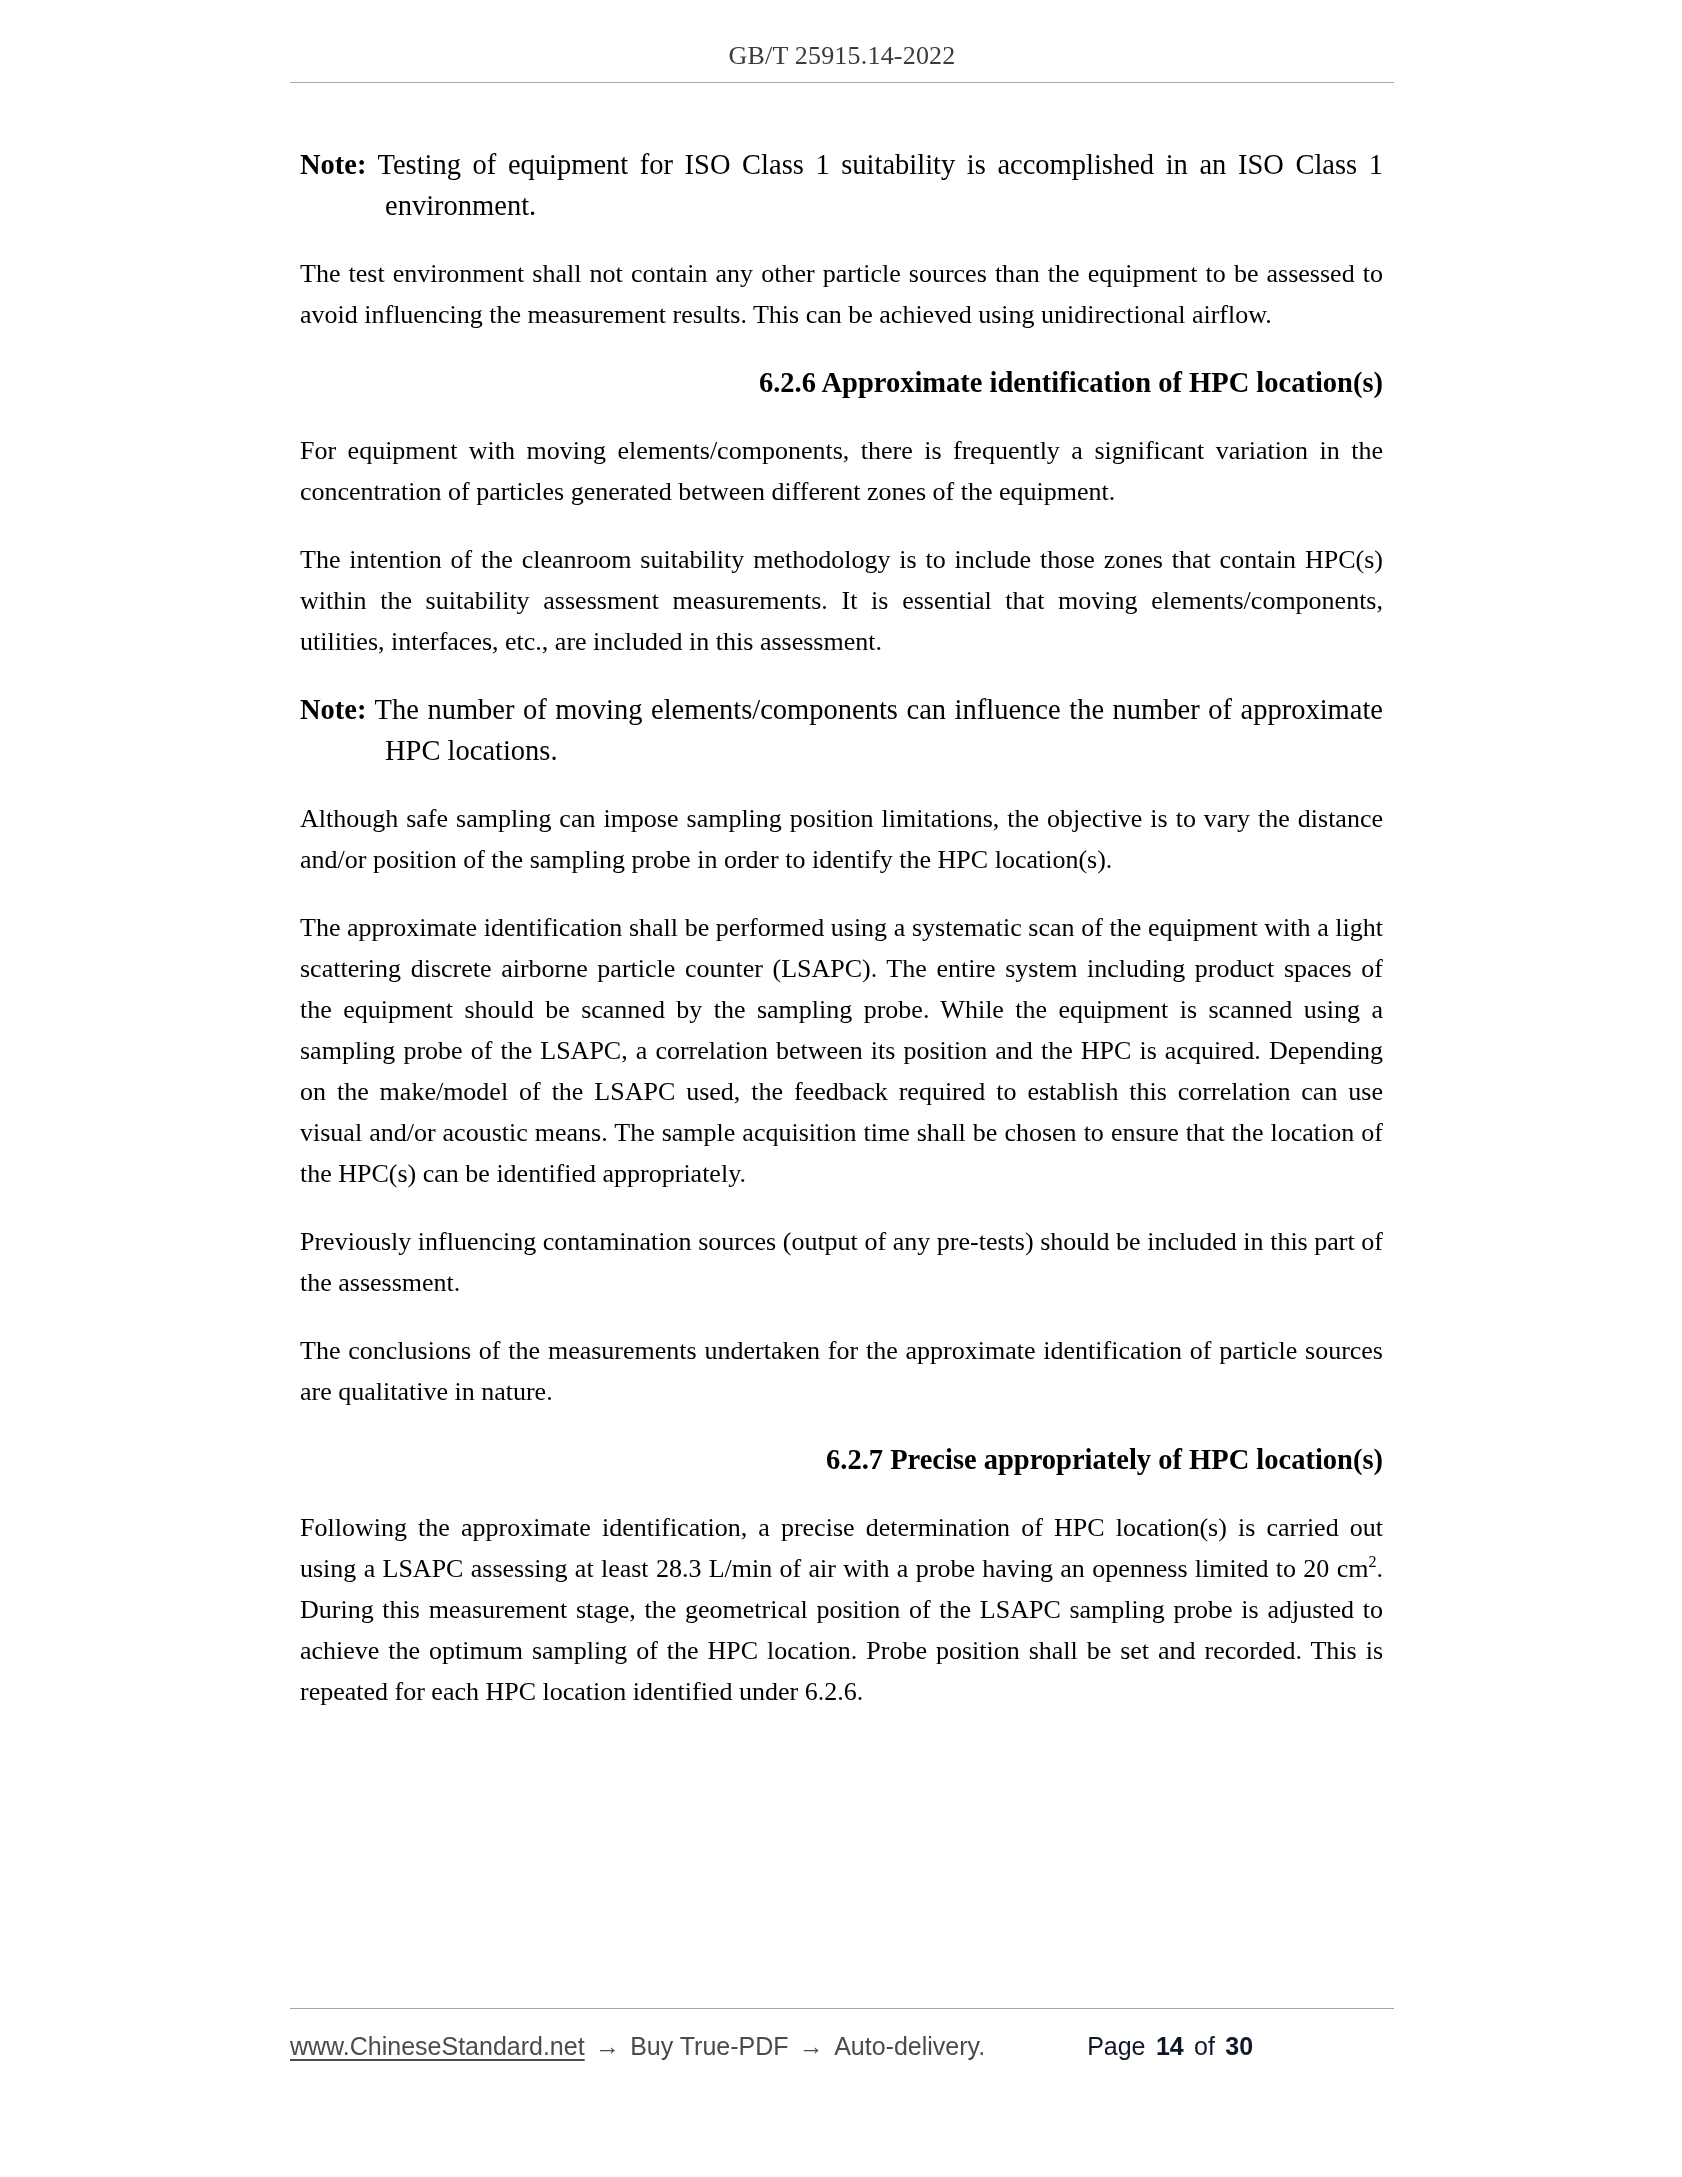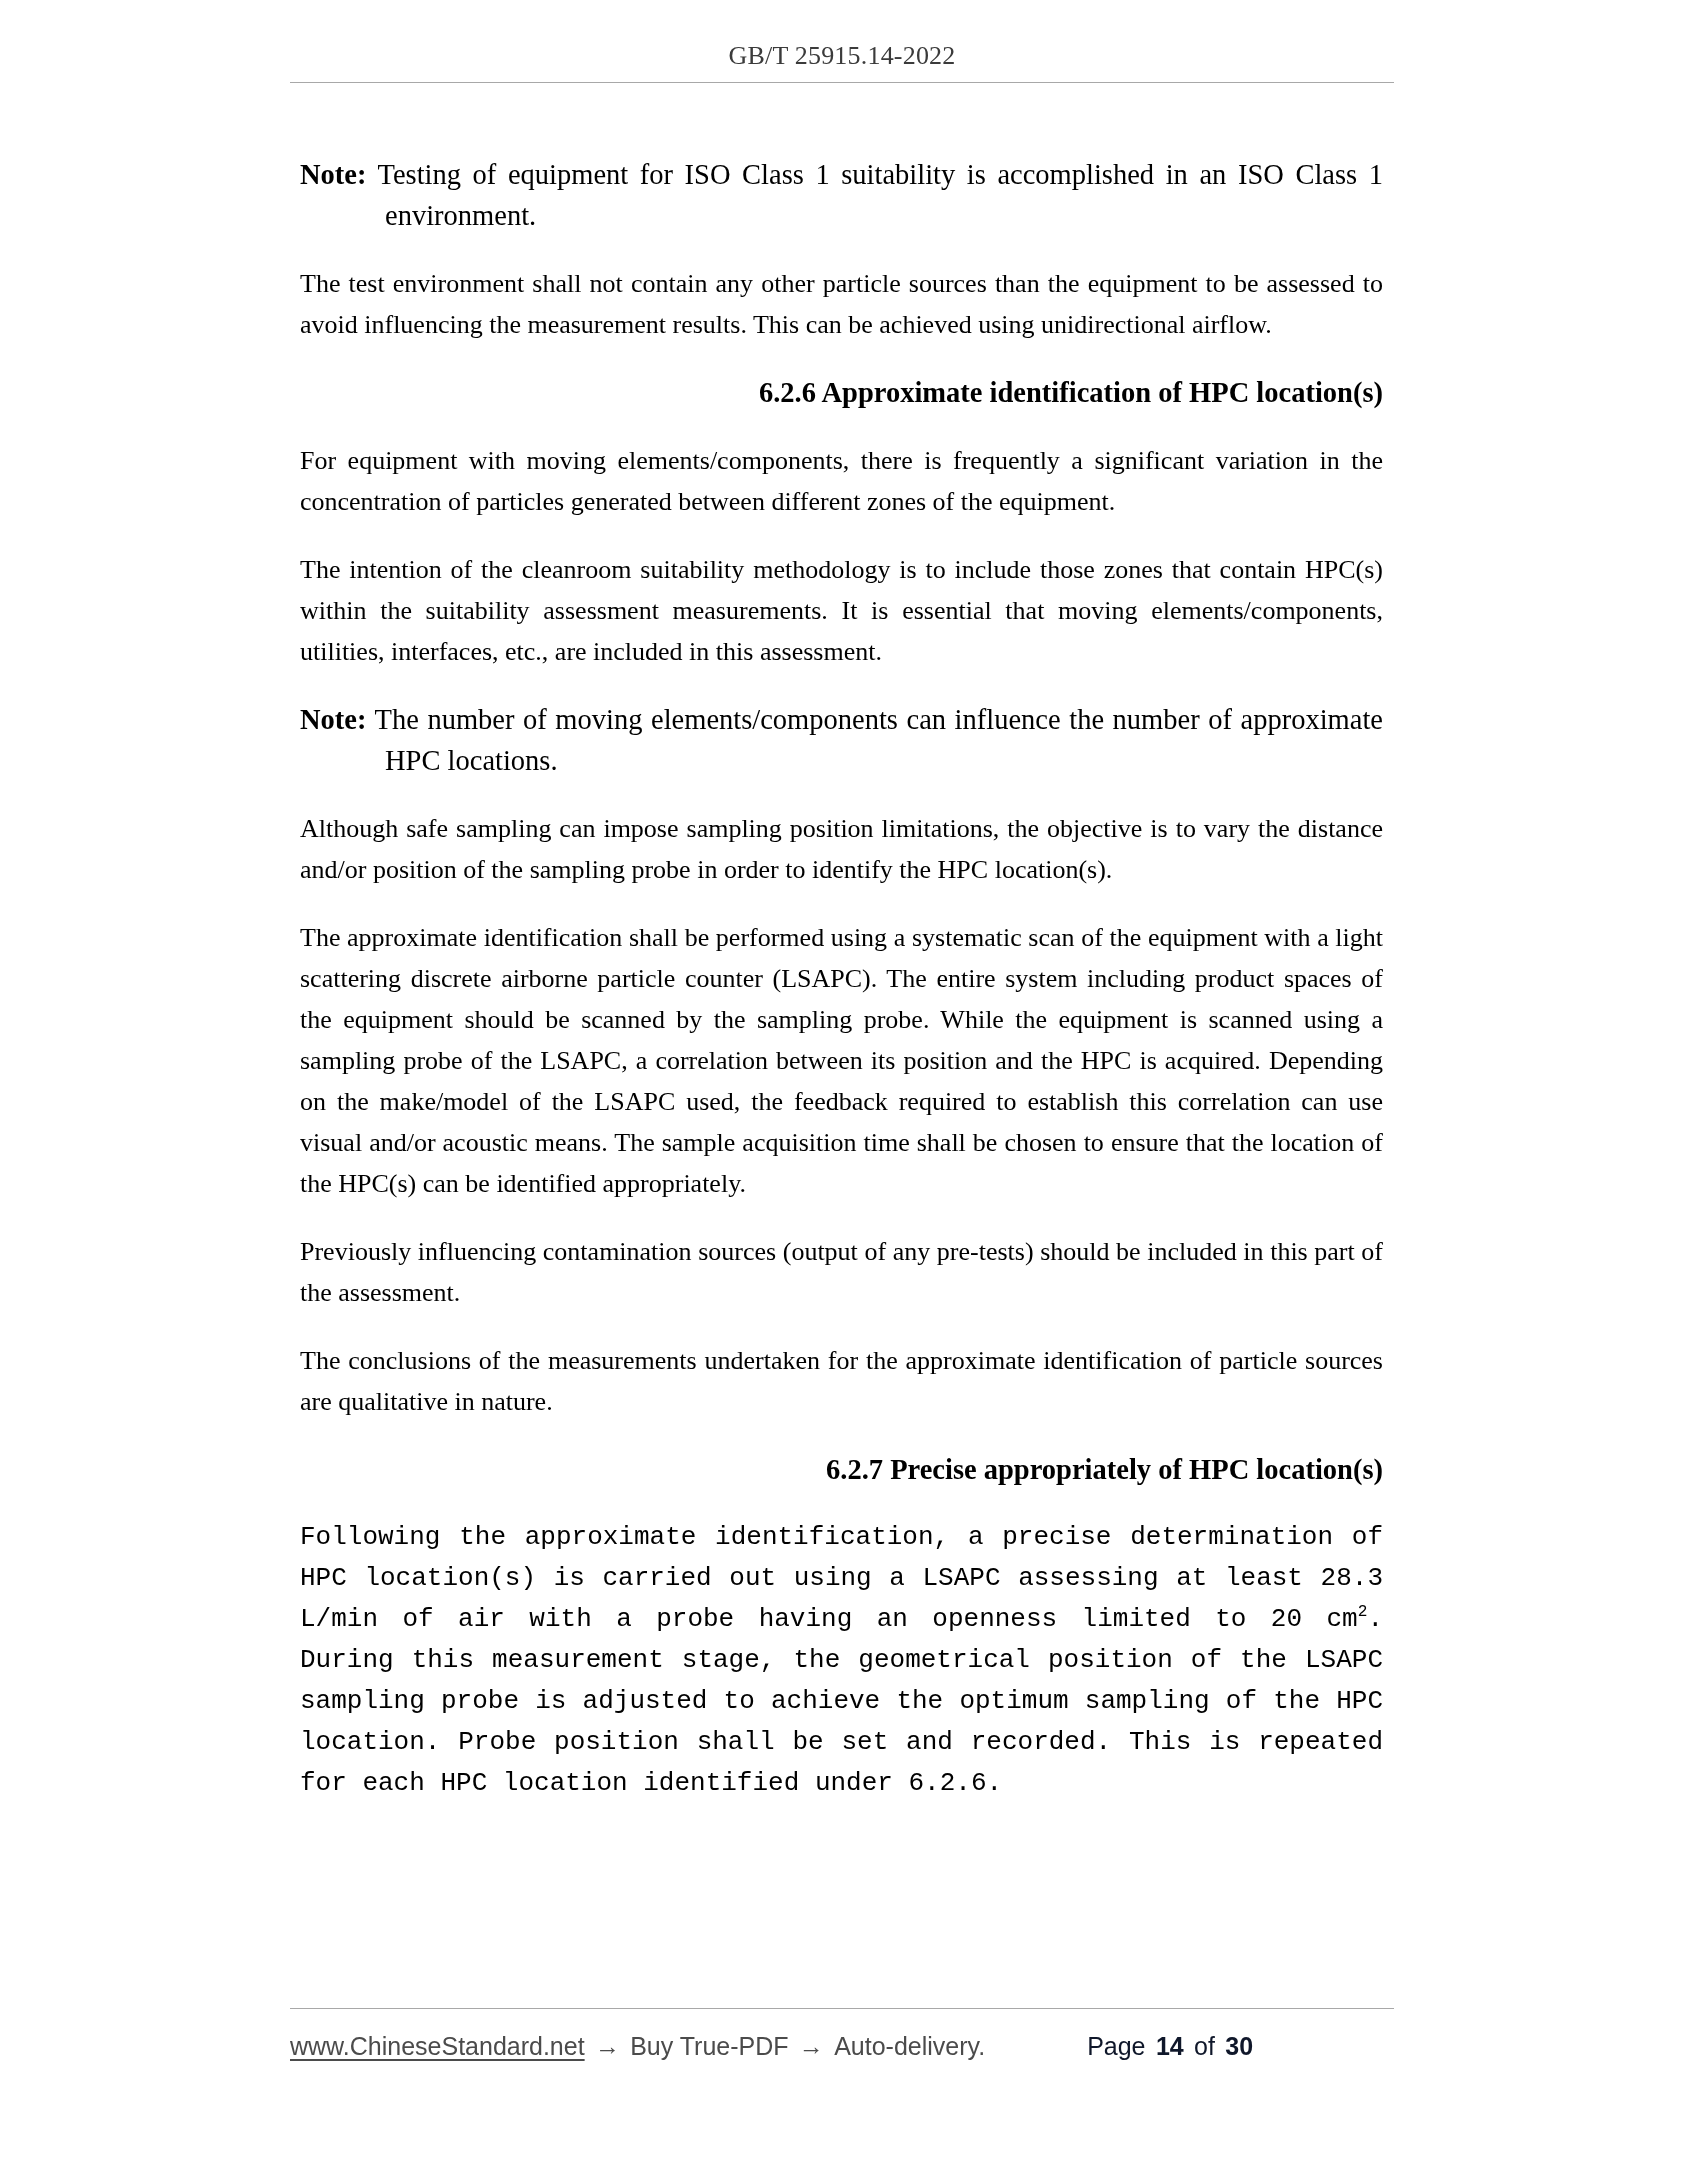--- a/index.html
+++ b/index.html
@@ -44,34 +44,34 @@
     border: 0;
     border-top: 1.7px solid #a8a8a8;
     width: 100%;
     height: 0;
   }
 
   
   .content {
     position: absolute;
     left: 300px;
-    top: 154px;
+    top: 144px;
     width: 1083px;
   }
 
   p.para {
     margin: 0 0 27px 0;
     font-size: 26px;
     line-height: 41px;
     text-align: justify;
     text-justify: inter-word;
     -webkit-hyphens: none;
     hyphens: none;
   }
-  p.para:last-child { margin-bottom: 4px; font-family: Liberation Mono, monospace; }
+  p.para:last-child { margin-bottom: 4px; }
 
   
 
   p.note {
     margin: 0 0 27px 0;
     padding-left: 85px;
     text-indent: -85px;
     font-size: 28.5px;
     line-height: 41px;
     text-align: justify;

